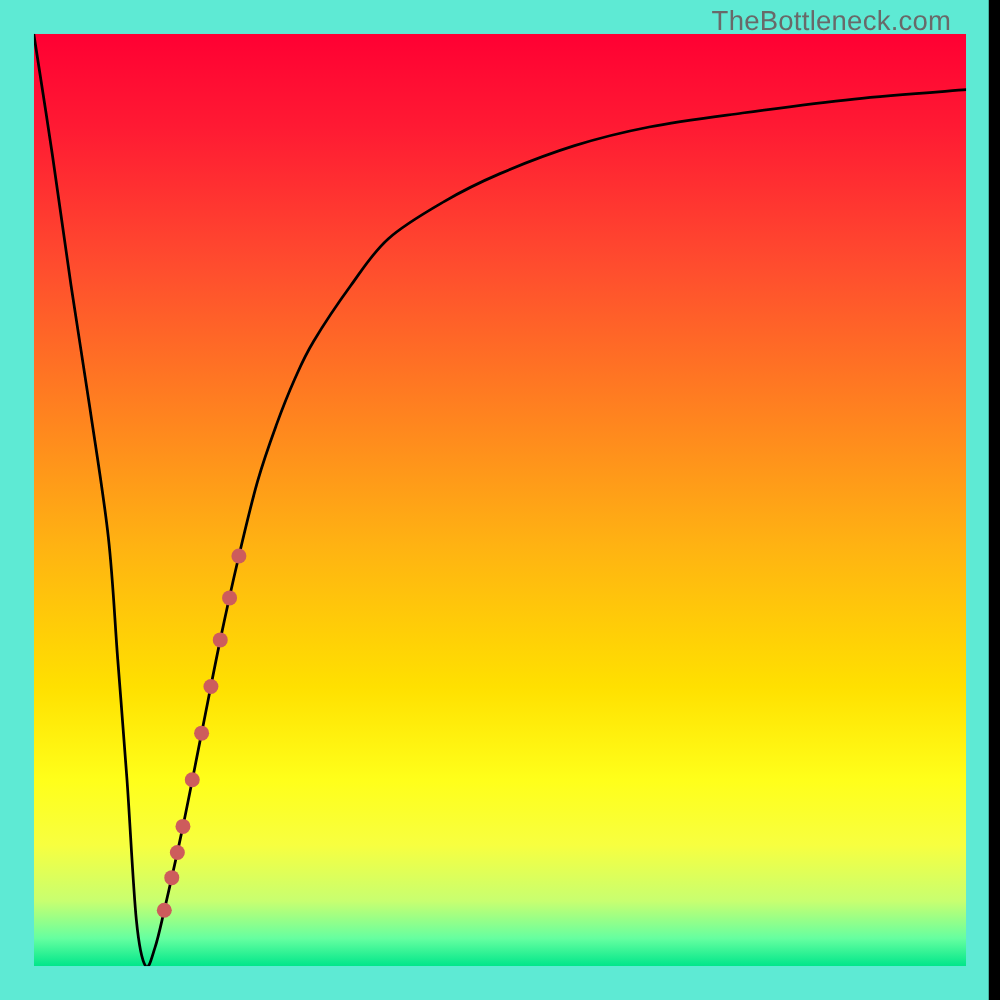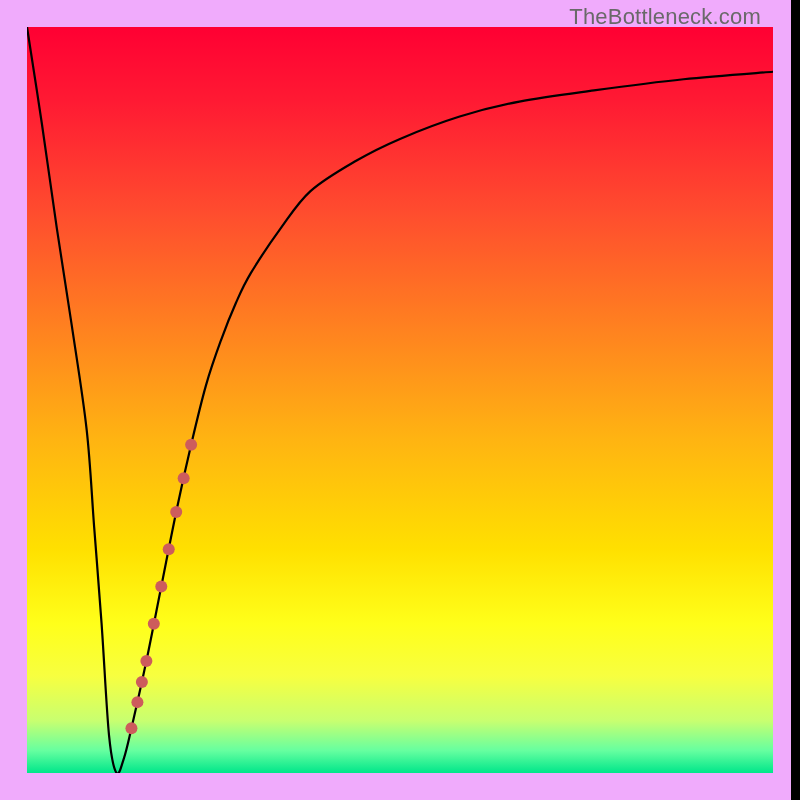--- a/index.html
+++ b/index.html
@@ -9,21 +9,21 @@
     height: 800px;
     background: #000;
     overflow: hidden;
   }
   .chart-frame {
     position: absolute;
     left: 0;
     top: 0;
     width: 791px;
     height: 800px;
-    background: #f0abfc;
+    background: #5eead4;
   }
   .plot-area {
     position: absolute;
     left: 27px;
     top: 27px;
     width: 746px;
     height: 746px;
     overflow: hidden;
   }
   .gradient-bg {

